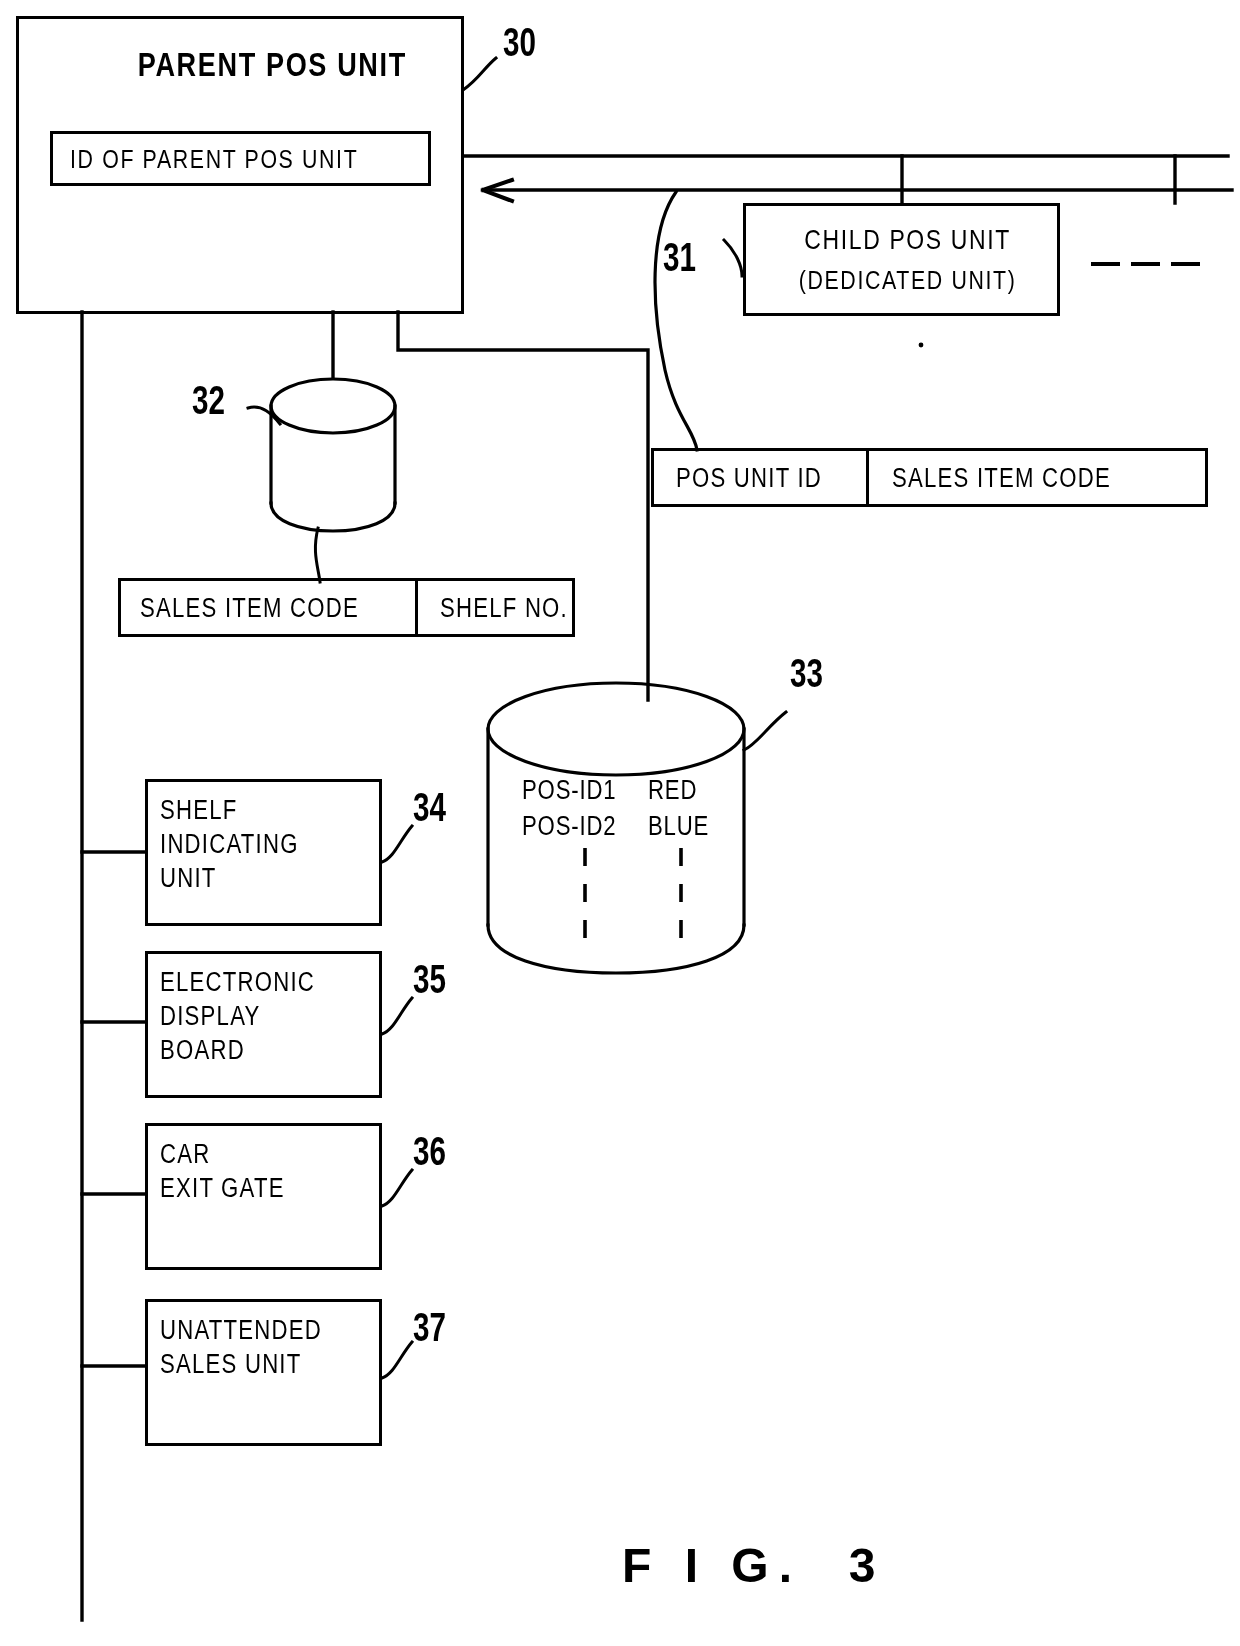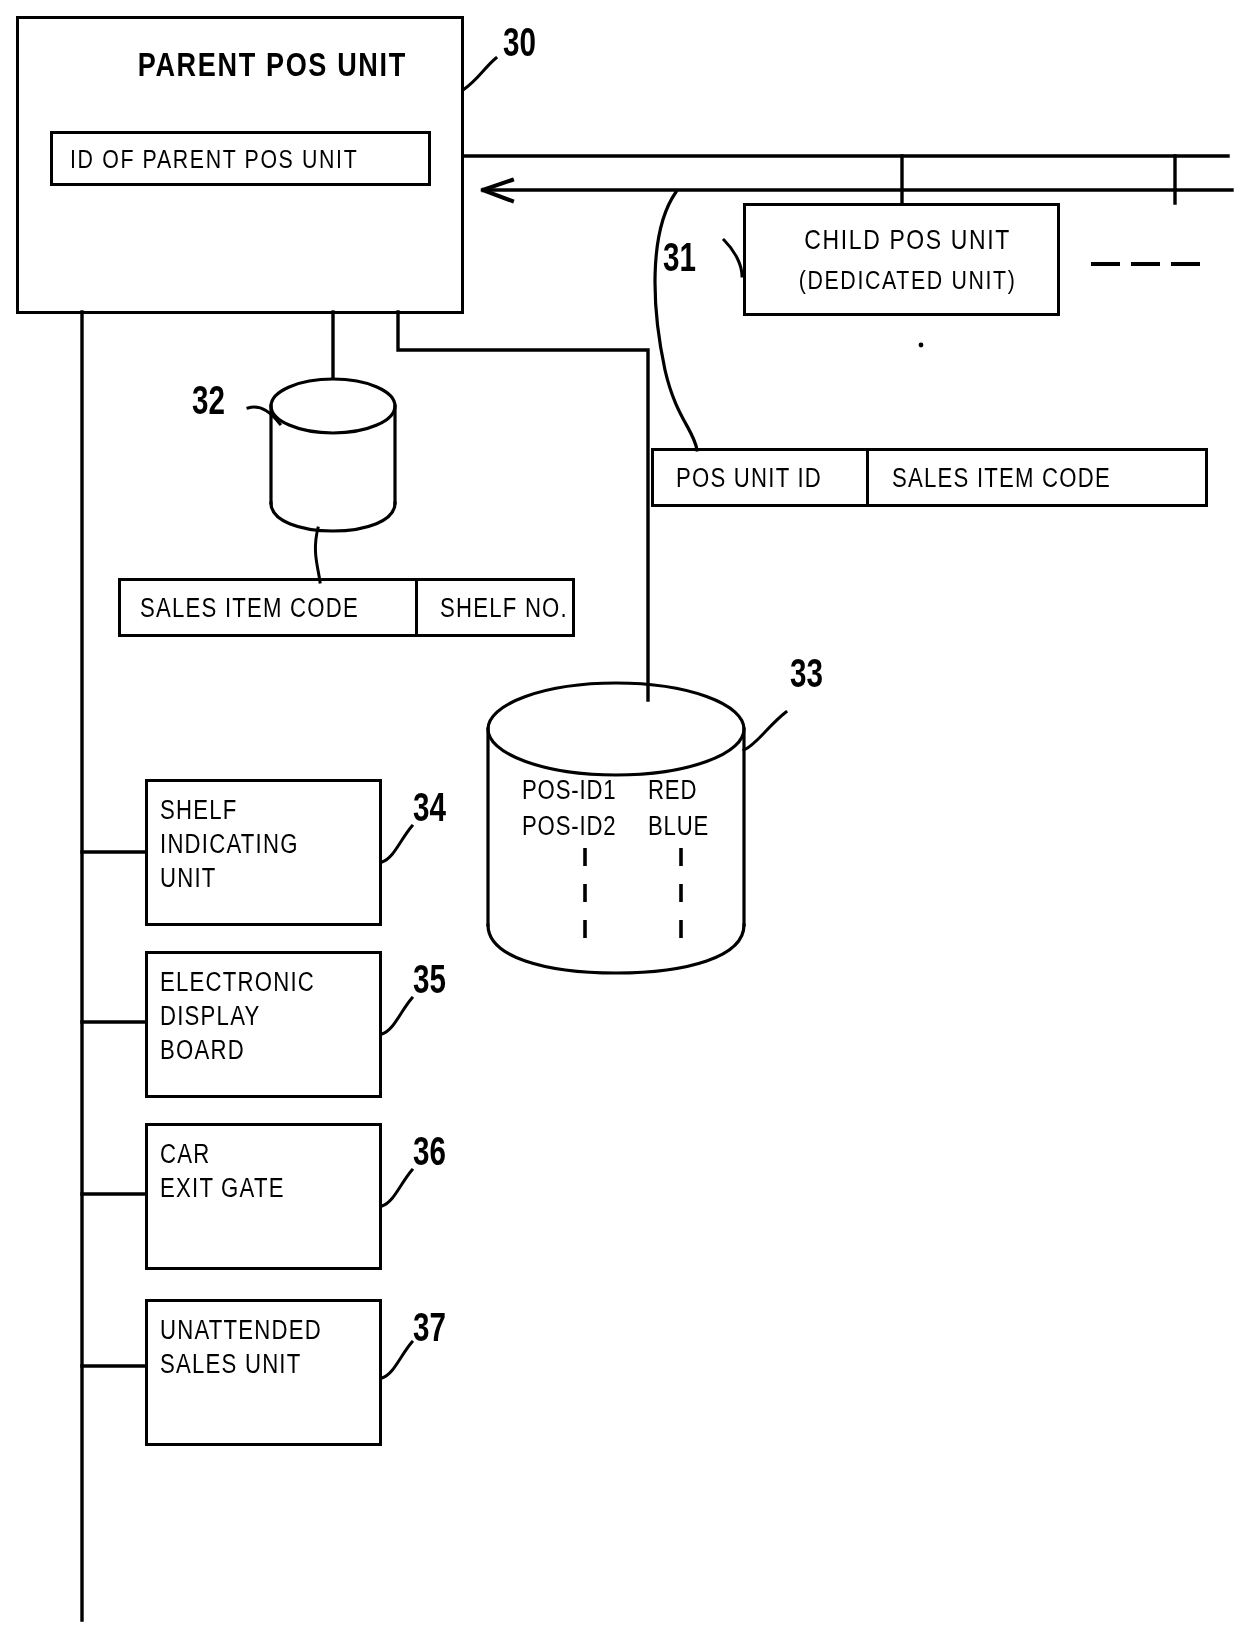--- a/index.html
+++ b/index.html
@@ -214,14 +214,15 @@
   <div class="box" style="left:145px; top:1123px; width:237px; height:147px;"></div>
   <div class="txt lbl-box cond" style="left:160px; top:1138px;">CAR
 EXIT GATE</div>
   <div class="txt ref cond" style="left:413px; top:1126px;">36</div>
 
   <div class="box" style="left:145px; top:1299px; width:237px; height:147px;"></div>
   <div class="txt lbl-box cond" style="left:160px; top:1314px;">UNATTENDED
 SALES UNIT</div>
   <div class="txt ref cond" style="left:413px; top:1302px;">37</div>
 
+  <div class="txt figcap" style="left:622px; top:1536px;">F I G.  3</div>
 
 </div>
 
 </body></html>

